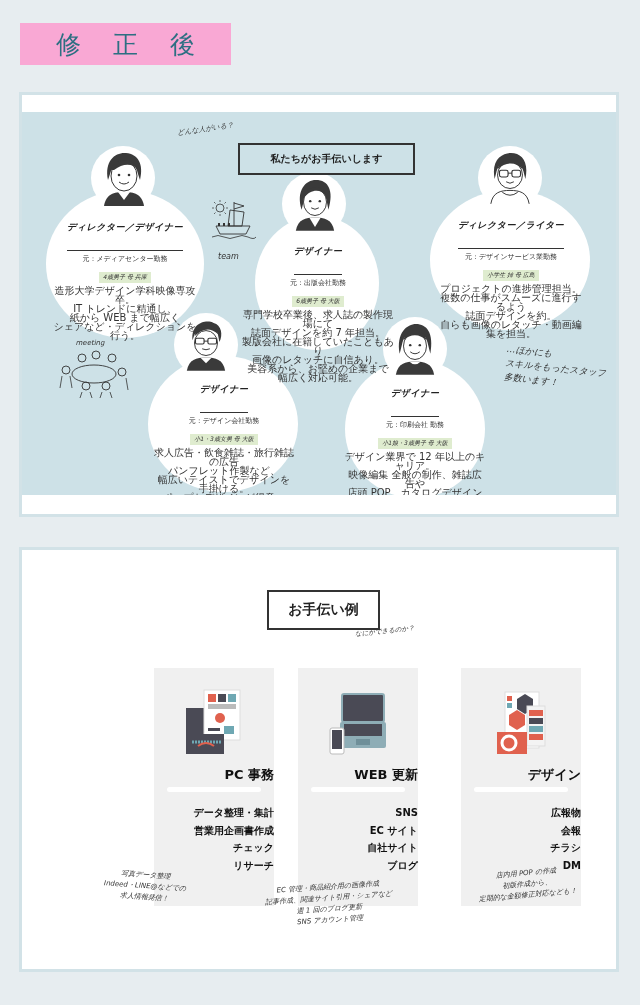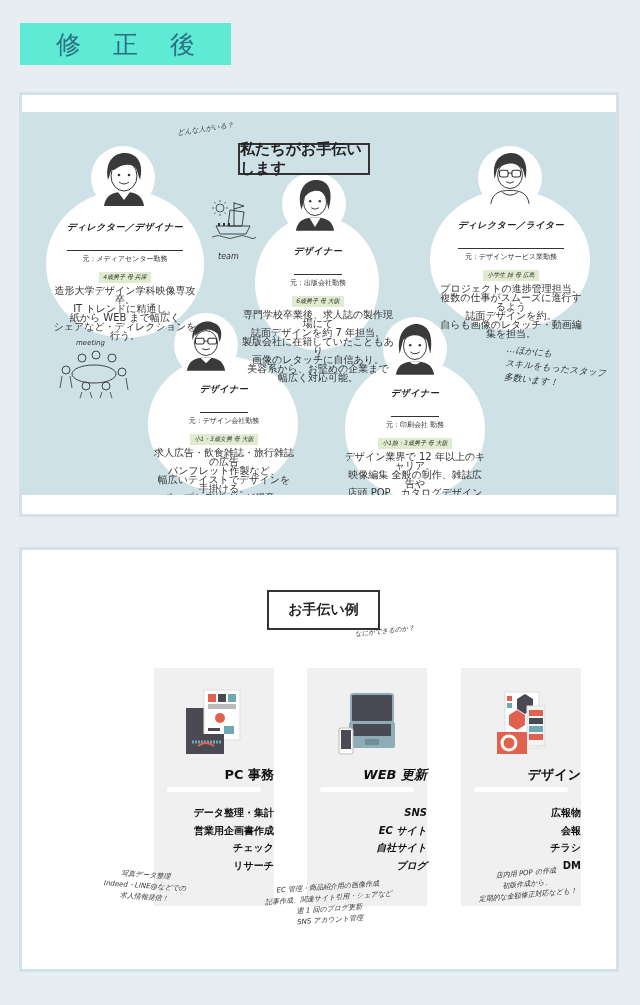--- a/index.html
+++ b/index.html
@@ -9,42 +9,42 @@
     font-family: "DejaVu Sans", "Liberation Sans", sans-serif;
     color: #222;
     position: relative;
     overflow: hidden;
   }
   .hand { font-family: "DejaVu Sans", sans-serif; font-style: italic; color: #333; }
 
   
   .title-badge {
     position: absolute; left: 20px; top: 23px; width: 211px; height: 42px;
-    background: #5eead4; display: flex; align-items: center; justify-content: center;
+    background: #f9a8d4; display: flex; align-items: center; justify-content: center;
   }
   .title-badge span {
     font-size: 25px; letter-spacing: 12px; color: #2d6f82; font-weight: normal;
     padding-left: 12px;
   }
 
   
   .panel1 {
     position: absolute; left: 19px; top: 92px; width: 600px; height: 425px;
     background: #fff; border: 3px solid #d2e2e7;
   }
   .panel1 .band {
     position: absolute; left: 0; top: 17px; width: 100%; height: 383px;
     background: #cde1e7;
     overflow: hidden;
   }
   .panel1-heading {
-    position: absolute; left: 216px; top: 31px; width: 132px; height: 32px;
+    position: absolute; left: 216px; top: 31px; width: 177px; height: 32px;
     border: 2px solid #333; background: #cde1e7;
     display: flex; align-items: center; justify-content: center;
-    font-weight: bold; font-size: 15px; color: #222; z-index: 3;
+    font-weight: bold; font-size: 10px; color: #222; z-index: 3;
   }
   .note-who {
     position: absolute; left: 155px; top: 12px; font-size: 7px;
     transform: rotate(-8deg); z-index: 3;
   }
 
   
   .bubble {
     position: absolute; background: #fff; border-radius: 50%;
     z-index: 1;
@@ -300,21 +300,21 @@
     <div class="card-title">PC 事務</div>
     <div class="bar"></div>
     <ul>
       <li>データ整理・集計</li>
       <li>営業用企画書作成</li>
       <li>チェック</li>
       <li>リサーチ</li>
     </ul>
   </div>
 
-  <div class="card" style="left:241px;font-style:italic;">
+  <div class="card" style="left:232px;">
     <svg class="illus" viewBox="0 0 60 70">
       <rect x="14" y="6" width="42" height="28" rx="2" fill="#4a4a55" stroke="#8eadb6" stroke-width="2"></rect>
       <rect x="12" y="34" width="46" height="26" rx="2" fill="#8eadb6"></rect>
       <rect x="16" y="36" width="38" height="12" fill="#4a4a55"></rect>
       <rect x="28" y="51" width="14" height="6" fill="#6f8f99"></rect>
       <rect x="2" y="40" width="14" height="26" rx="2" fill="#fff" stroke="#bbb"></rect>
       <rect x="4" y="42" width="10" height="19" fill="#4a4a55"></rect>
     </svg>
     <div class="card-title">WEB 更新</div>
     <div class="bar"></div>

